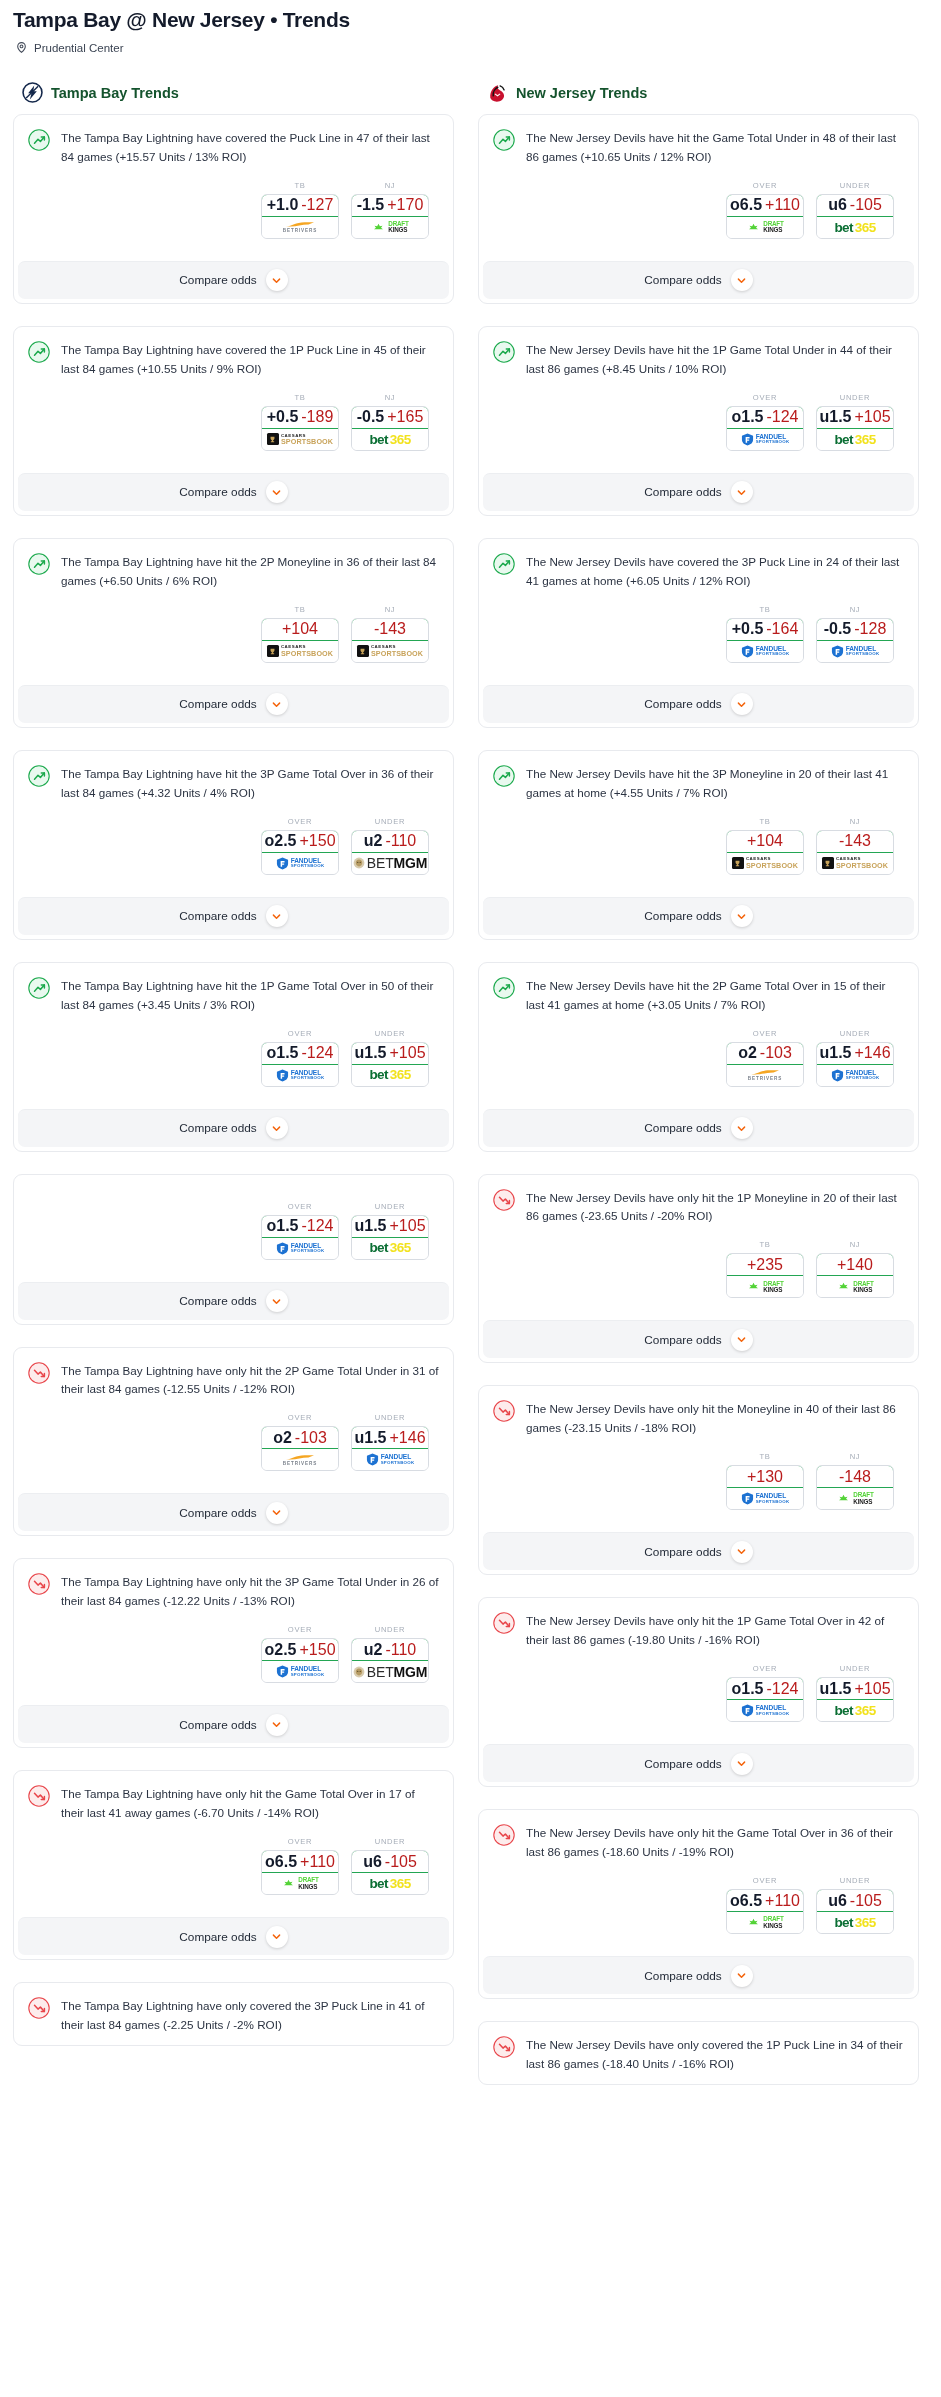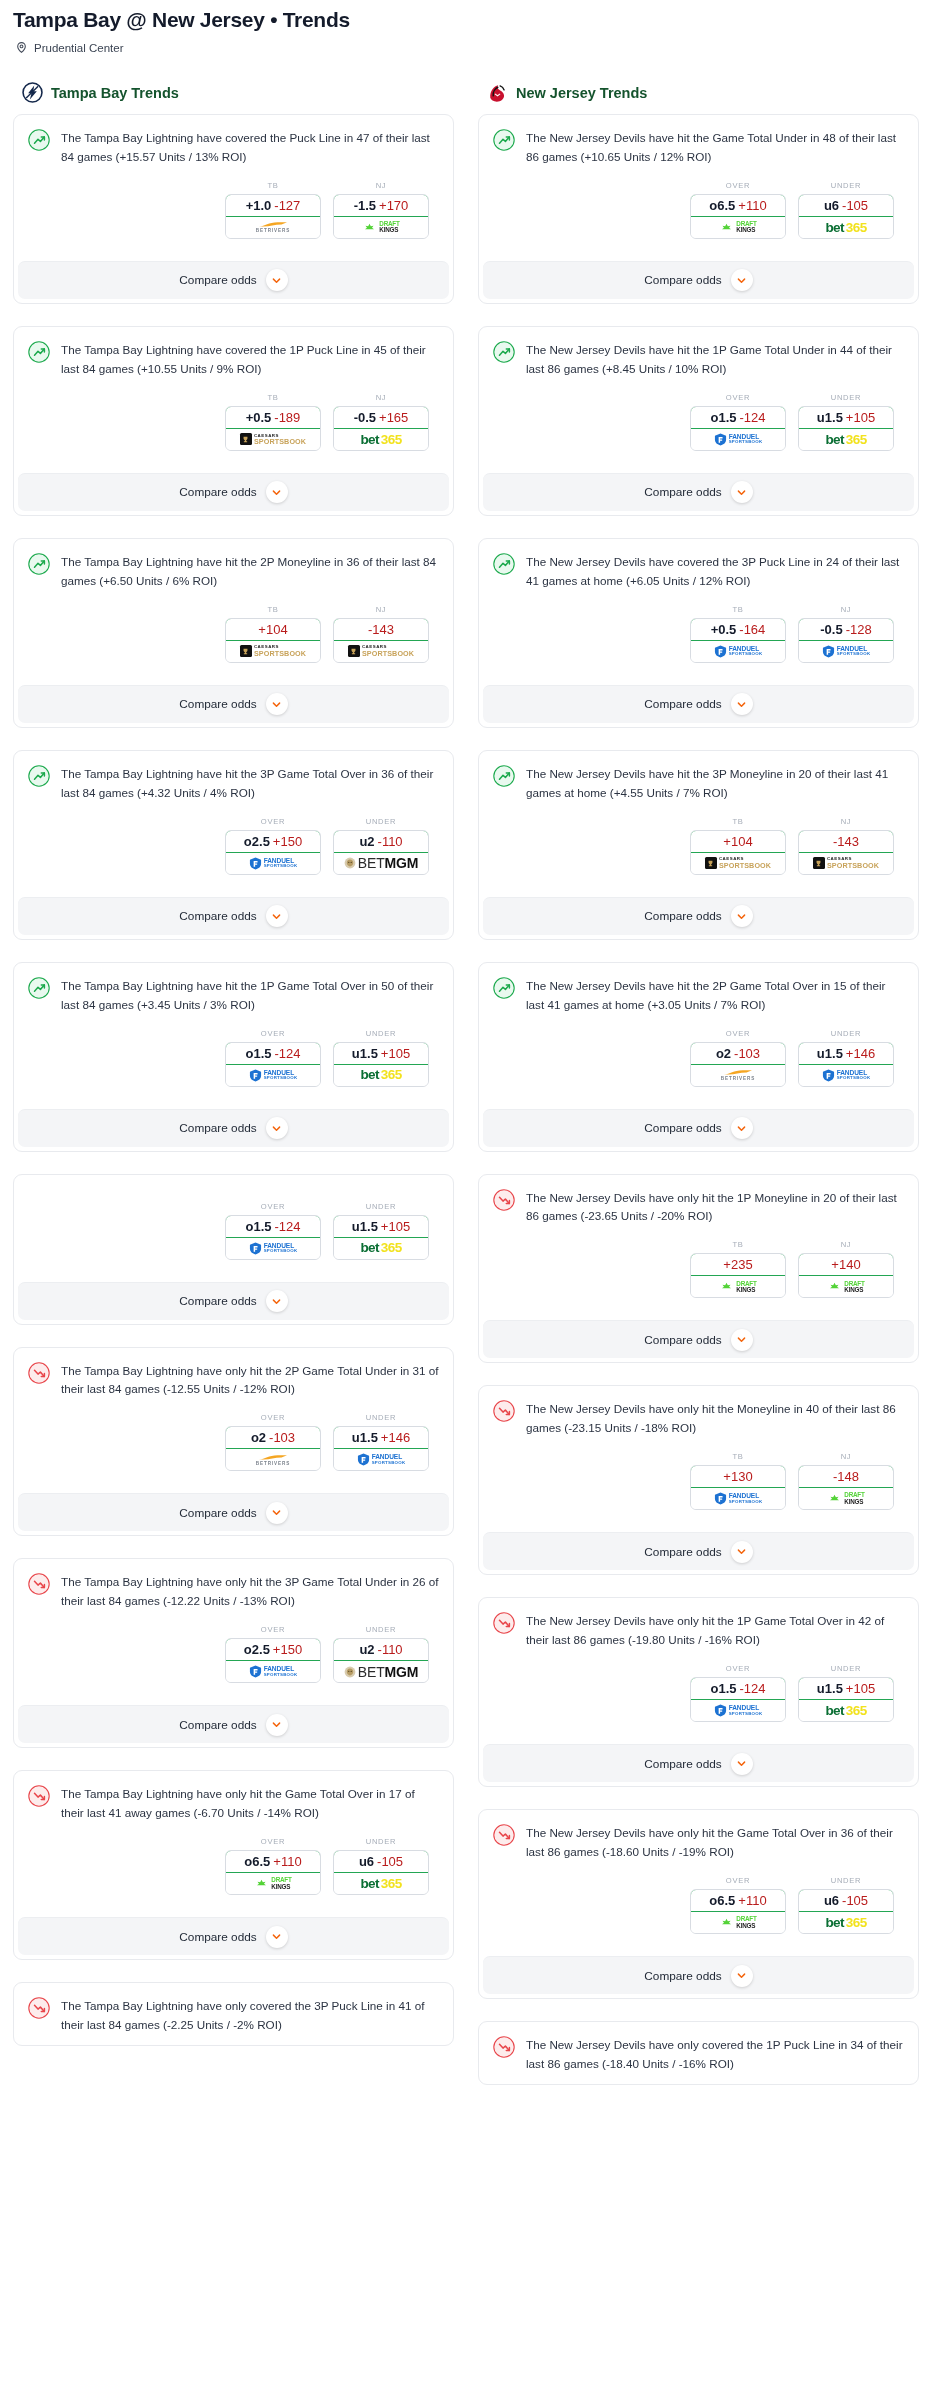--- a/index.html
+++ b/index.html
@@ -51,38 +51,38 @@
   .trend-icon { flex: 0 0 auto; width: 22px; height: 22px; margin-top: 1px; }
   .trend-text {
     font-size: 11.7px; line-height: 1.62; color: #2b3342;
     padding-top: 1px;
   }
 
   .odds-area {
     display: flex; justify-content: flex-end; gap: 12px;
     padding: 14px 10px 4px 14px;
   }
-  .odds-col { width: 96px; }
+  .odds-col { width: 78px; }
   .odds-label {
     text-align: center; font-size: 7.6px; letter-spacing: 0.7px;
     color: #a6adb8; margin-bottom: 4px; text-transform: uppercase;
   }
   .odds-box {
     border: 1px solid #d8dce2;
     border-radius: 6px;
     overflow: hidden;
     background: #fff;
   }
   .odds-price {
     border: 1px solid #23a653;
     border-radius: 6px 6px 0 0;
     margin: -1px -1px 0 -1px;
     height: 23px;
     display: flex; align-items: center; justify-content: center; gap: 3px;
-    font-size: 13px;
+    font-size: 16px;
     background: #fff;
   }
   .odds-price .ln { font-weight: bold; color: #141b2b; }
   .odds-price .pr { font-weight: normal; color: #b91c1c; }
   .book-strip {
     height: 21px; display: flex; align-items: center; justify-content: center;
     background: #fff;
   }
 
   

